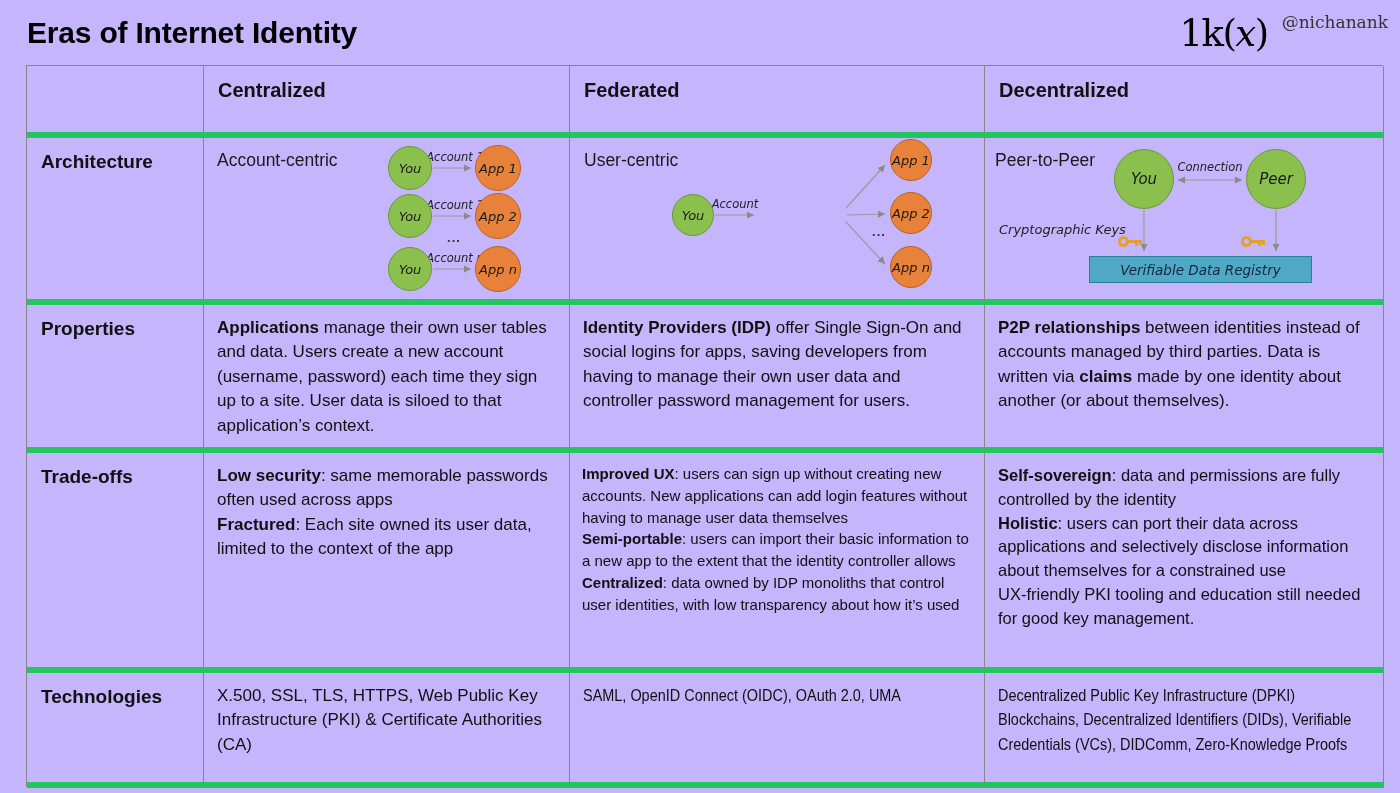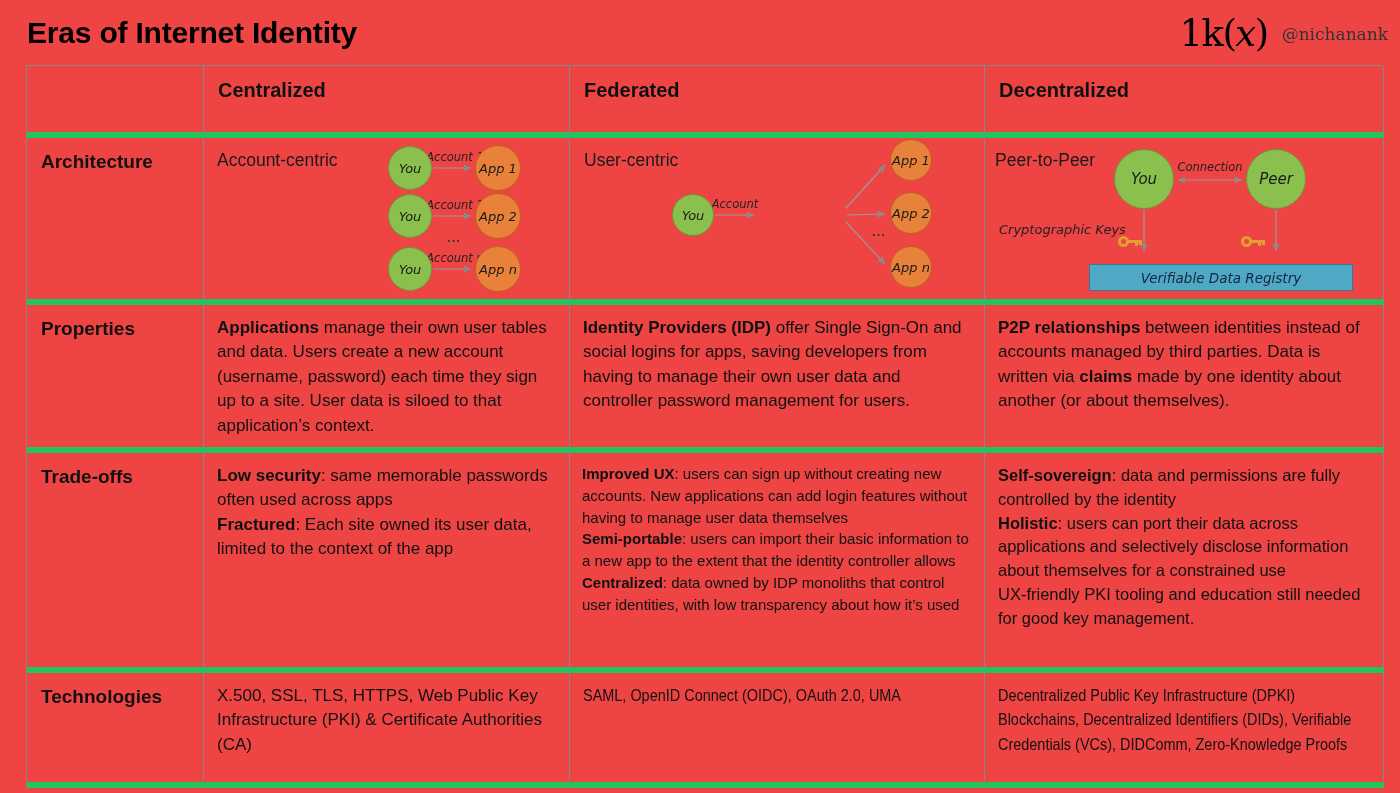--- a/index.html
+++ b/index.html
@@ -1,21 +1,21 @@
 <!DOCTYPE html>
 <html><head>
 <meta charset="utf-8">
 <style>
   * { margin:0; padding:0; box-sizing:border-box; }
   html,body { width:1400px; height:793px; background:#ffffff; font-family:"Liberation Sans",sans-serif; color:#111; overflow:hidden; }
-  .page { position:relative; width:1400px; height:793px; background:#ef4444;text-decoration:underline; }
+  .page { position:relative; width:1400px; height:793px; background:#c4b5fd;text-decoration:underline; }
 
   
   .title { position:absolute; left:27px; top:16px; font-size:30px; font-weight:bold; letter-spacing:-0.2px; color:#000; }
-  .brand { position:absolute; right:12px; top:12px; display:flex; align-items:center; gap:14px; }
+  .brand { position:absolute; right:12px; top:12px; display:flex; align-items:flex-start; gap:14px; }
   .logo { font-family:"DejaVu Serif",serif; font-size:37px; font-weight:500; letter-spacing:-1.5px; color:#000; }
   .logo i { font-family:"DejaVu Serif",serif; font-style:italic; }
   .handle { font-family:"DejaVu Serif",serif; font-size:17px; color:#333; }
 
   
   .tbl { position:absolute; left:26px; top:65px; width:1357px; height:722px;
          display:grid; grid-template-columns:177px 366px 415px 399px;
          grid-template-rows:72px 167px 148px 220px 115px;
          border-top:1px solid #878787; border-left:1px solid #878787; }
   .cell { border-right:1px solid #878787; border-bottom:6px solid #22c55e; position:relative; overflow:hidden; }
@@ -125,21 +125,21 @@
         <div class="node" style="left: 261px; top: 11px; width: 60px; height: 60px; font-size: 15px; background: rgb(140, 192, 78); border-color: rgb(104, 155, 53);">Peer</div>
         <div class="edge-label" style="left:14px;top:84px;width:150px;font-size:13px;text-align:left;">Cryptographic Keys</div>
         <svg class="keyicon" style="left:133px;top:96px;" width="26" height="15" viewBox="0 0 26 15">
           <circle cx="5.5" cy="7.5" r="4" fill="none" stroke="#E2A030" stroke-width="3"></circle>
           <path d="M10 7.5 H24 M18.5 7.5 V12 M22.5 7.5 V11" stroke="#E2A030" stroke-width="3" fill="none"></path>
         </svg>
         <svg class="keyicon" style="left:256px;top:96px;" width="26" height="15" viewBox="0 0 26 15">
           <circle cx="5.5" cy="7.5" r="4" fill="none" stroke="#E2A030" stroke-width="3"></circle>
           <path d="M10 7.5 H24 M18.5 7.5 V12 M22.5 7.5 V11" stroke="#E2A030" stroke-width="3" fill="none"></path>
         </svg>
-        <div class="registry" style="left: 104px; top: 118px; width: 264px; height: 27px; background: rgb(79, 169, 197); border-color: rgb(47, 126, 153); margin-top: 8px;">Verifiable Data Registry</div>
+        <div class="registry" style="left: 104px; top: 118px; width: 223px; height: 27px; background: rgb(79, 169, 197); border-color: rgb(47, 126, 153);">Verifiable Data Registry</div>
       </div>
     </div>
 
     <div class="cell rowhead">Properties</div>
     <div class="cell txt">
         <div class="rich-block"><b>Applications</b><span> manage their own user tables and data. Users create a new account (username, password) each time they sign up to a site. User data is siloed to that application’s context.</span></div>
       </div>
     <div class="cell txt">
         <div class="rich-block"><b>Identity Providers (IDP)</b><span> offer Single Sign-On and social logins for apps, saving developers from having to manage their own user data and controller password management for users.</span></div>
       </div>

